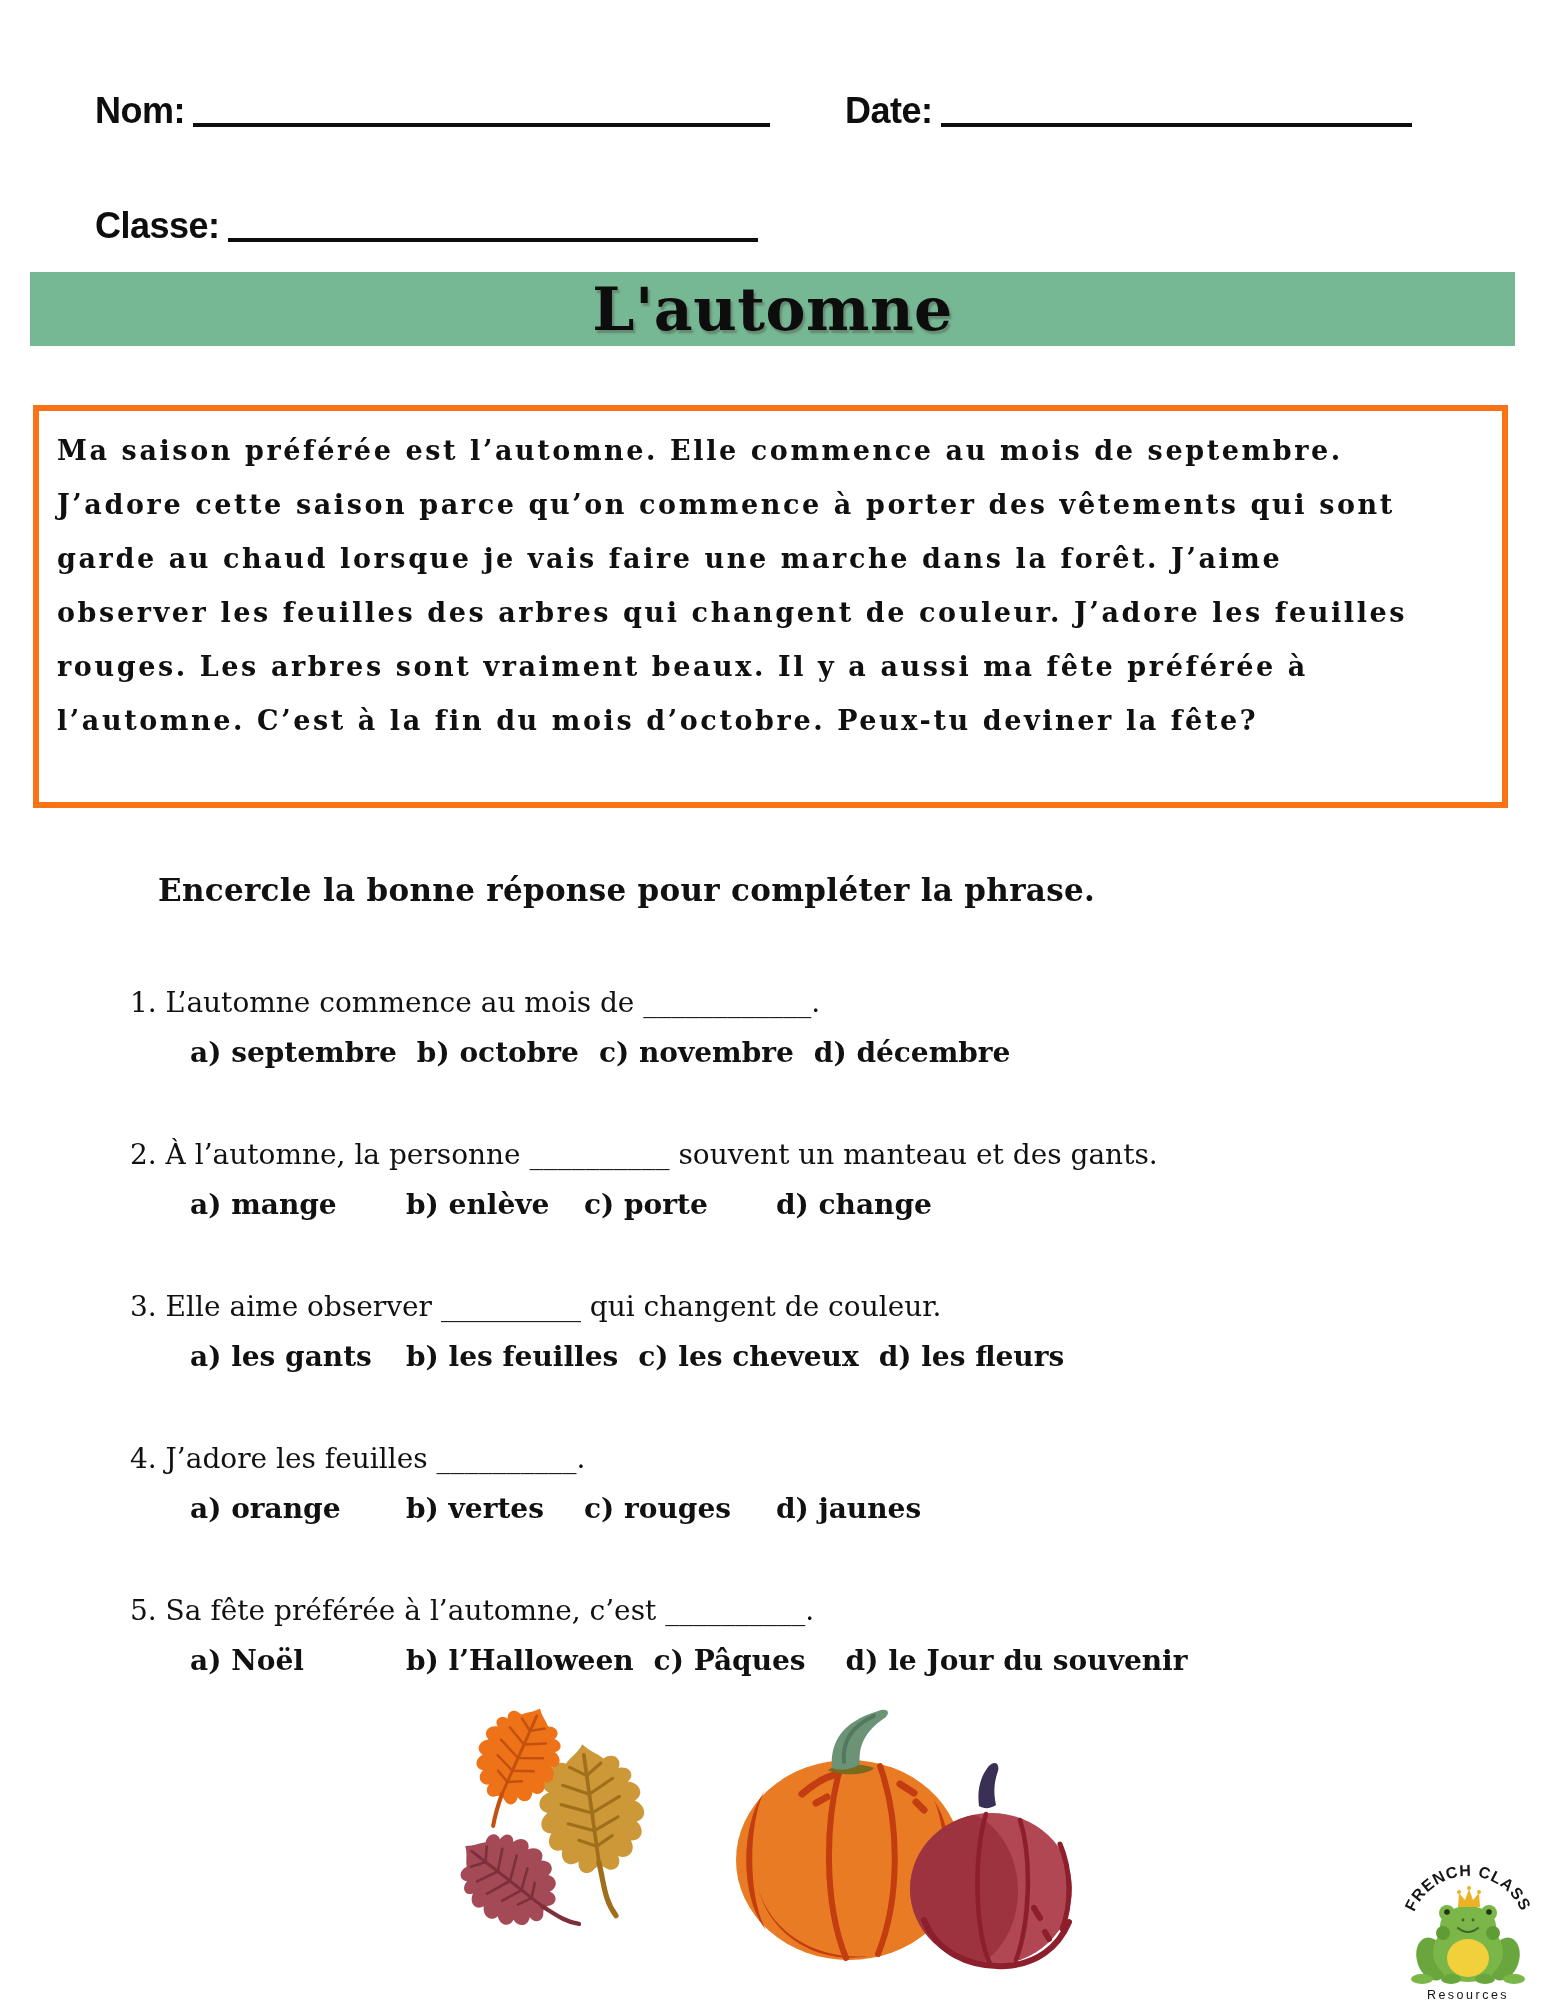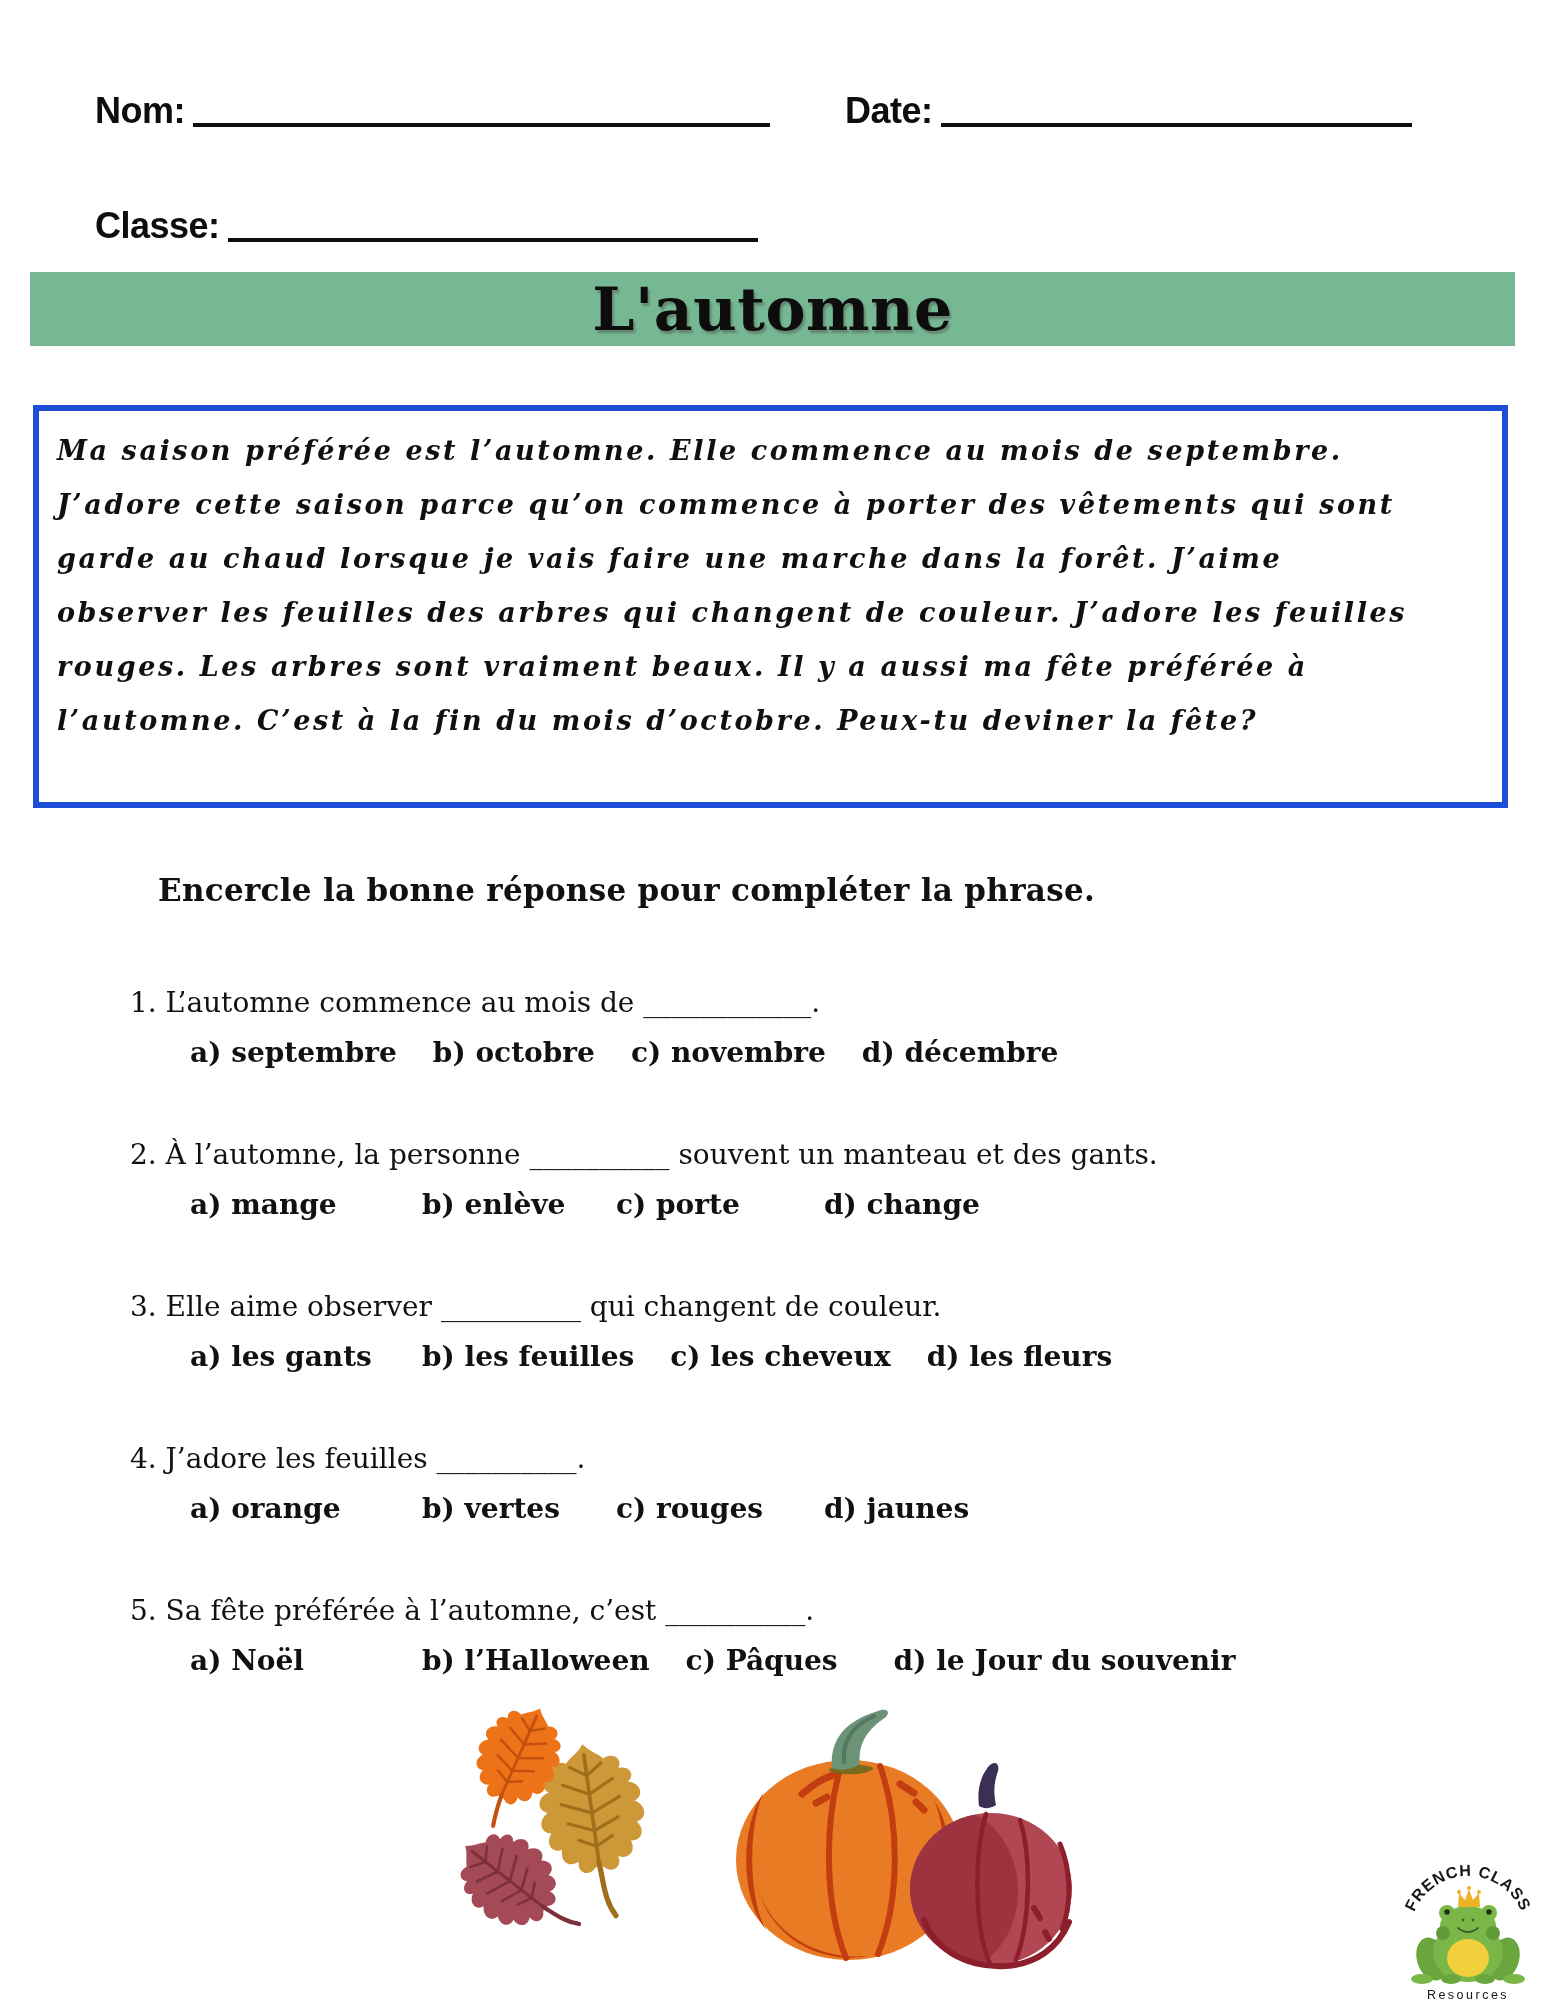--- a/index.html
+++ b/index.html
@@ -31,37 +31,37 @@
   .banner h1{
     margin:12px;font-family:"DejaVu Serif",serif;font-weight:bold;font-size:60px;
     color:#0d0d0d;letter-spacing:0.5px;
     text-shadow:2px 3px 2px rgba(90,110,95,0.65);
     text-align:center;
   }
 
   
   .readbox{
     position:absolute;left:33px;top:405px;width:1475px;height:403px;
-    border:6px solid #1d4ed8;box-sizing:border-box;
-    padding:13px 18px;overflow:hidden;background:#ffffff;font-style:italic;
+    border:6px solid #f97316;box-sizing:border-box;
+    padding:13px 18px;overflow:hidden;background:#ffffff;
   }
   .rline{
     white-space:nowrap;font-weight:bold;font-size:27px;
     letter-spacing:2.6px;line-height:54px;color:#101010;
   }
 
   
   .instruction{
     position:absolute;left:158px;top:872px;
     font-size:31px;font-weight:bold;letter-spacing:0.3px;white-space:nowrap;
   }
   .questions{position:absolute;left:130px;top:962px;width:1330px;}
   .qblock{margin-bottom:52px;}
   .qtext{font-size:28px;font-weight:normal;line-height:50px;white-space:nowrap;margin-top:16px;}
-  .opts{display:flex;padding-left:60px;line-height:50px;gap:16px;}
+  .opts{display:flex;padding-left:60px;line-height:50px;}
   .opt{font-size:28px;font-weight:bold;white-space:nowrap;margin-right:20px;}
   .opt:nth-child(1){min-width:196px;}
   .opt:nth-child(2){min-width:158px;}
   .opt:nth-child(3){min-width:172px;}
 
   
   .illus{position:absolute;}
   #leaves{left:440px;top:1685px;}
   #pumpkins{left:728px;top:1708px;}
   #logo{left:1388px;top:1846px;}

